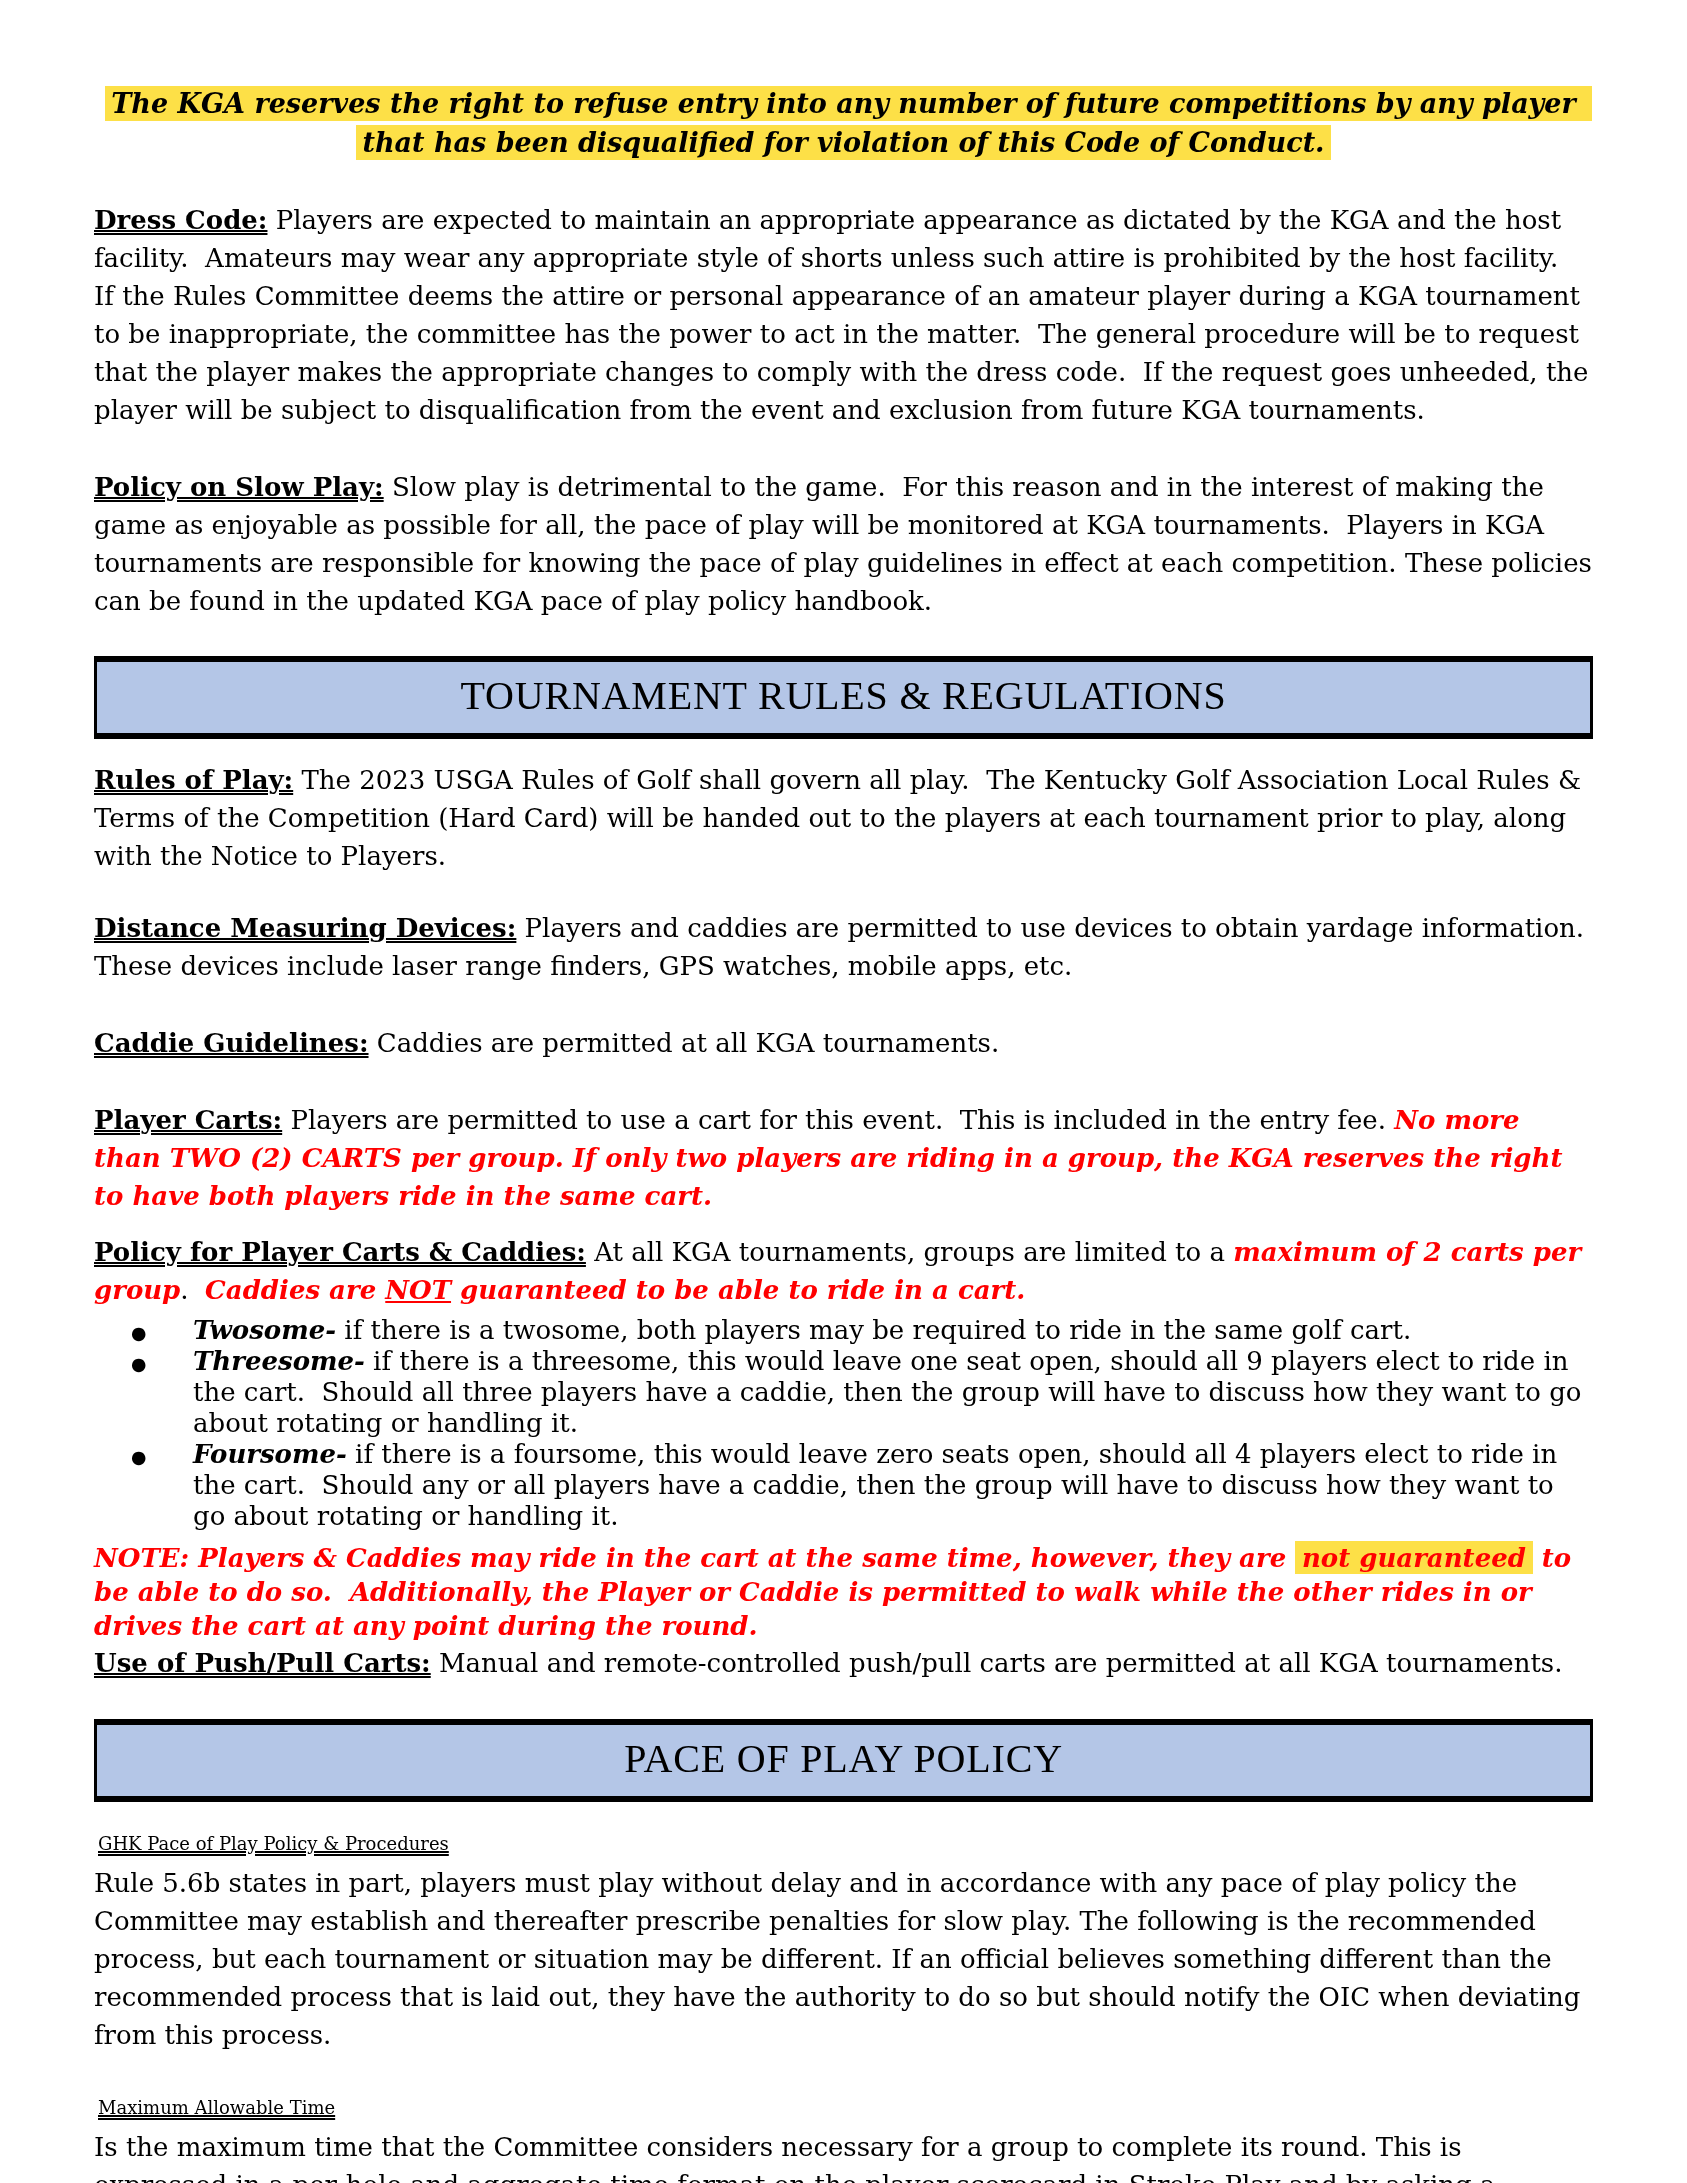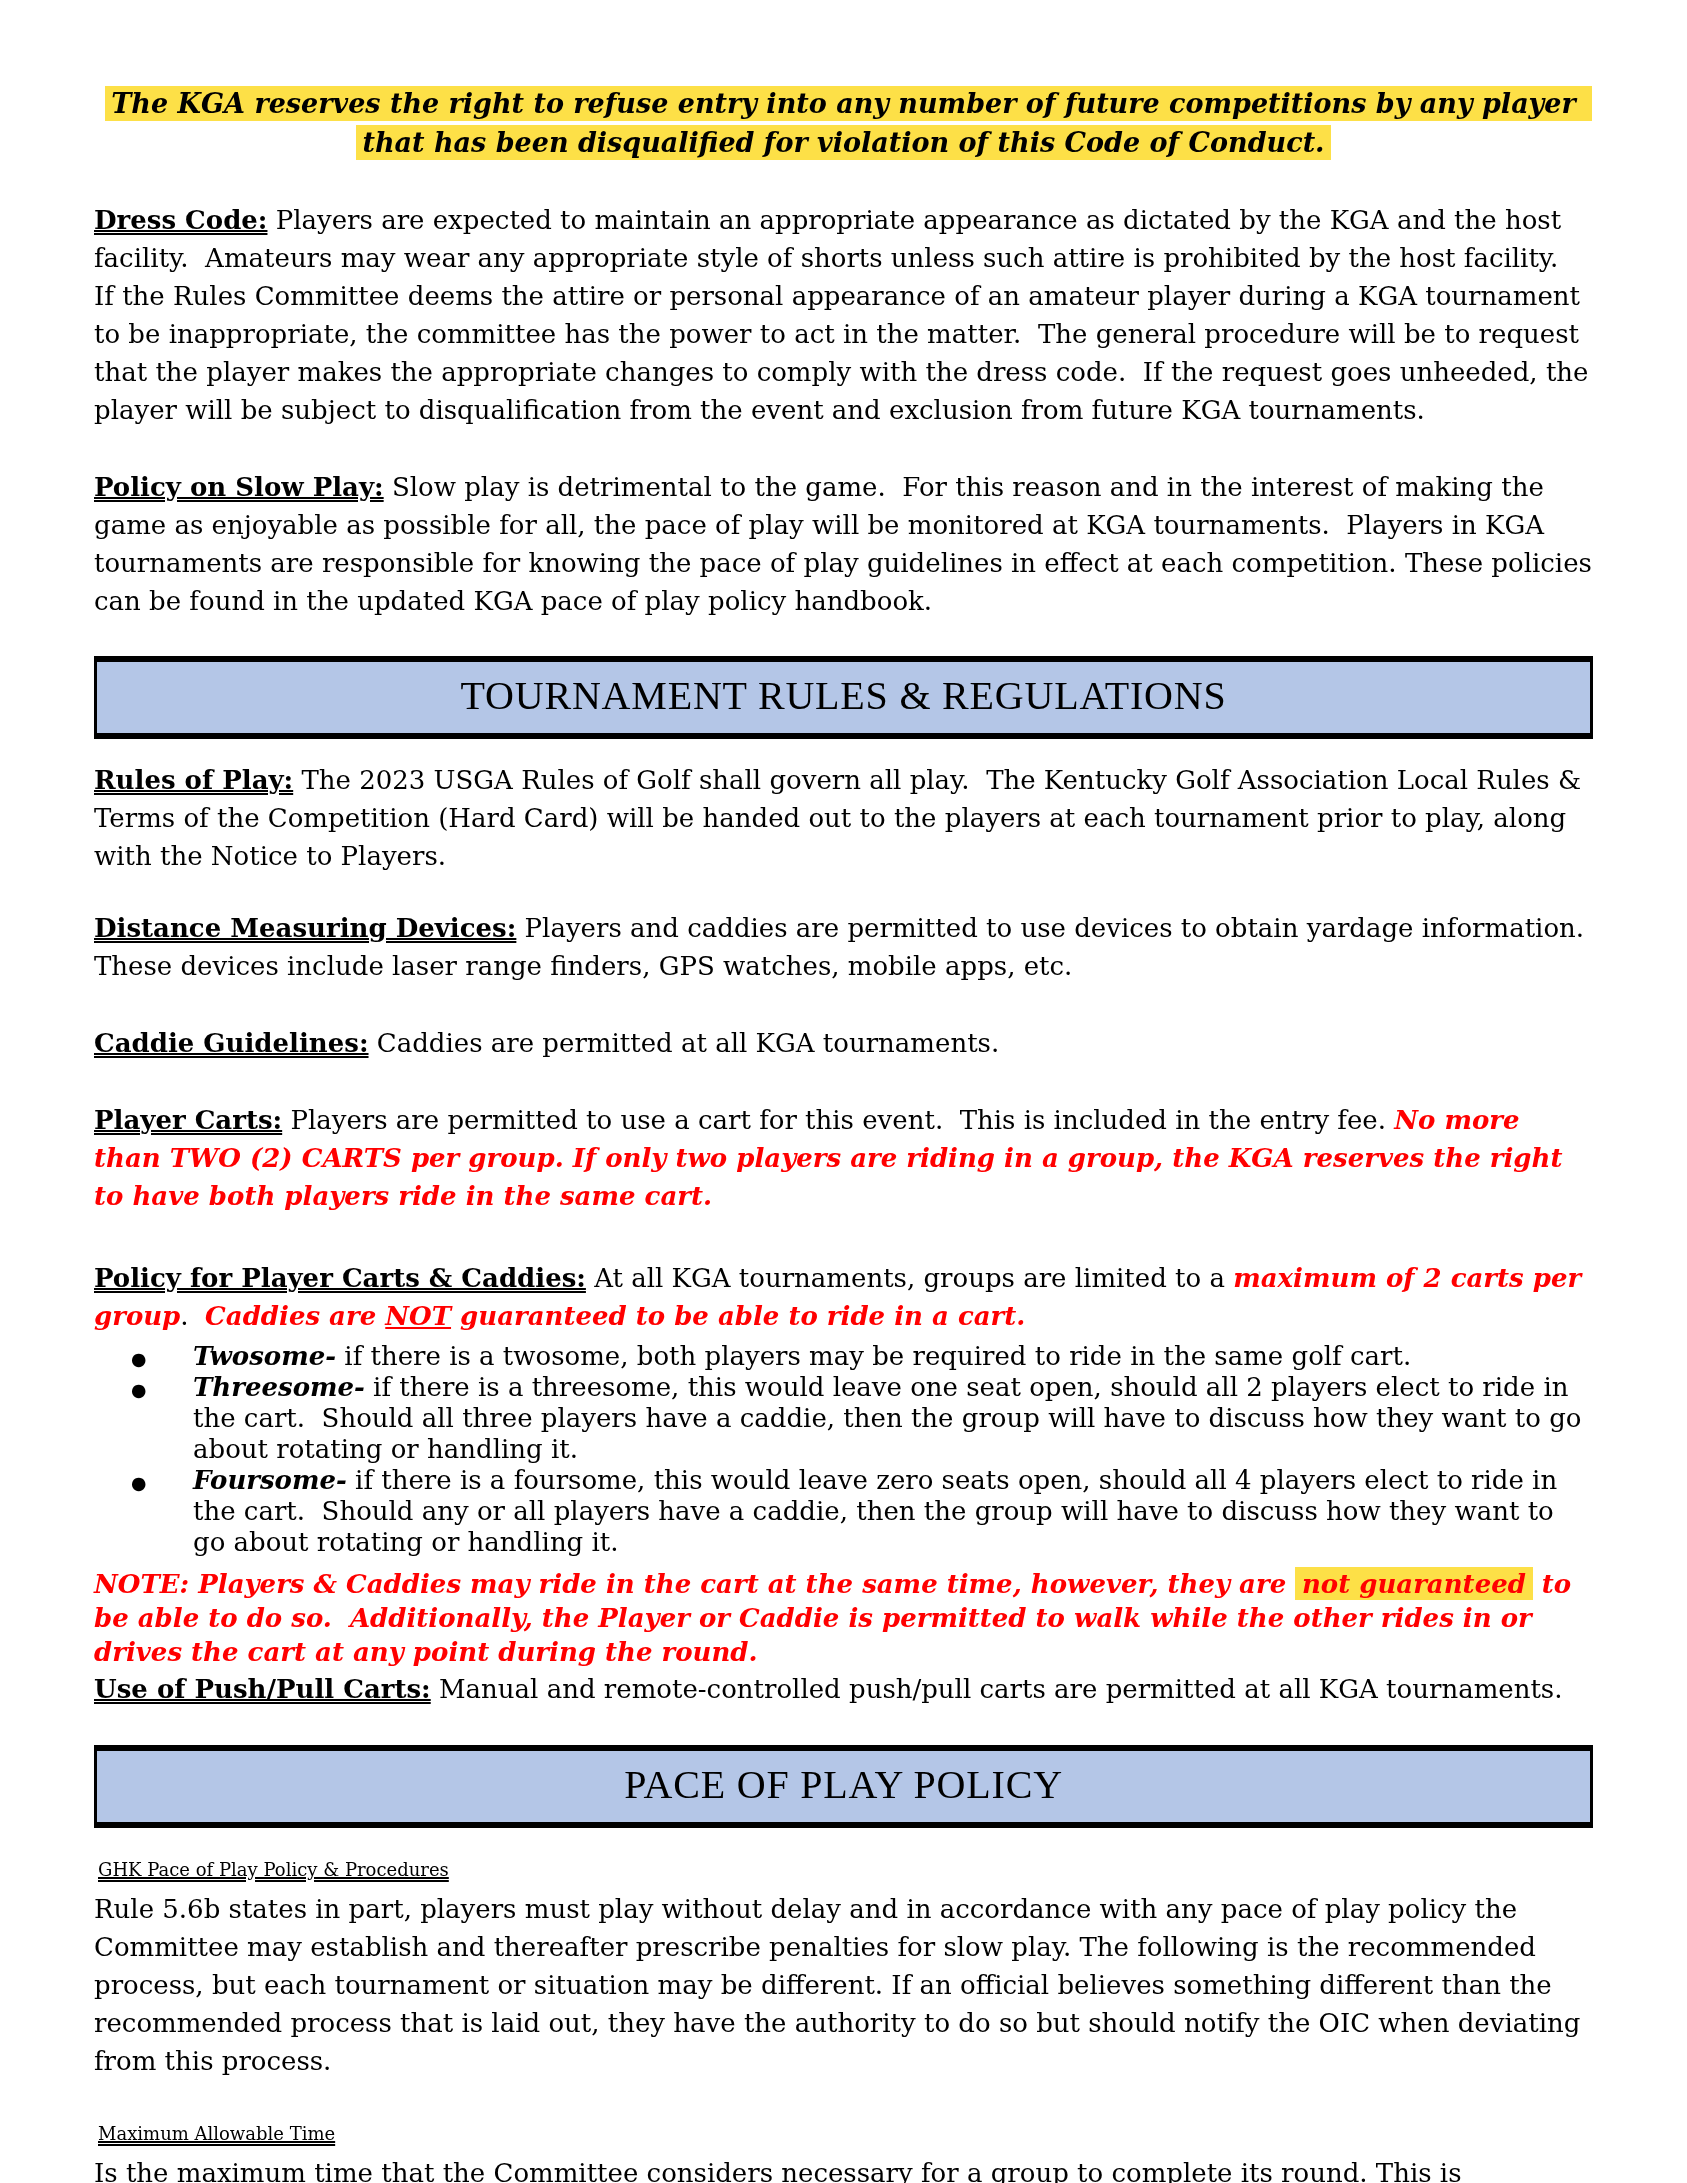--- a/index.html
+++ b/index.html
@@ -82,30 +82,30 @@
   </p>
 
   <p class="para mt-lg">
     <span class="lbl" data-bind="caddie_guidelines.label">Caddie Guidelines:</span><span data-bind="caddie_guidelines.body"> Caddies are permitted at all KGA tournaments.</span>
   </p>
 
   <p class="para mt-lg">
     <span class="lbl" data-bind="player_carts.label">Player Carts:</span><span data-bind="player_carts.body"> Players are permitted to use a cart for this event.  This is included in the entry fee. </span><span class="red" data-bind="player_carts.red_note">No more than TWO (2) CARTS per group. If only two players are riding in a group, the KGA reserves the right to have both players ride in the same cart.</span>
   </p>
 
-  <p class="para" style="margin-top:44px;">
+  <p class="para" style="margin-top:18px;">
     <span class="lbl" data-bind="cart_policy.label">Policy for Player Carts &amp; Caddies:</span><span data-bind="cart_policy.body_start"> At all KGA tournaments, groups are limited to a </span><span class="red" data-bind="cart_policy.red_1">maximum of 2 carts per group</span><span data-bind="cart_policy.separator">.  </span><span class="red" data-bind="cart_policy.red_2_pre">Caddies are </span><span class="red"><u data-bind="cart_policy.red_2_not">NOT</u></span><span class="red" data-bind="cart_policy.red_2_post"> guaranteed to be able to ride in a cart.</span>
   </p>
 
   <ul class="bullets">
     <li>
       <span class="dot">●</span><span class="lead" data-bind="bullets.0.lead">Twosome-</span><span data-bind="bullets.0.body"> if there is a twosome, both players may be required to ride in the same golf cart.</span>
     </li>
     <li>
-      <span class="dot">●</span><span class="lead" data-bind="bullets.1.lead">Threesome-</span><span data-bind="bullets.1.body"> if there is a threesome, this would leave one seat open, should all 2 players elect to ride in the cart.  Should all three players have a caddie, then the group will have to discuss how they want to go about rotating or handling it.</span>
+      <span class="dot">●</span><span class="lead" data-bind="bullets.1.lead">Threesome-</span><span data-bind="bullets.1.body"> if there is a threesome, this would leave one seat open, should all 9 players elect to ride in the cart.  Should all three players have a caddie, then the group will have to discuss how they want to go about rotating or handling it.</span>
     </li>
     <li>
       <span class="dot">●</span><span class="lead" data-bind="bullets.2.lead">Foursome-</span><span data-bind="bullets.2.body"> if there is a foursome, this would leave zero seats open, should all 4 players elect to ride in the cart.  Should any or all players have a caddie, then the group will have to discuss how they want to go about rotating or handling it.</span>
     </li>
   </ul>
 
   <div class="note">
     <span data-bind="note.pre">NOTE: Players &amp; Caddies may ride in the cart at the same time, however, they are </span><span class="hl" data-bind="note.highlight">not guaranteed</span><span data-bind="note.post"> to be able to do so.  Additionally, the Player or Caddie is permitted to walk while the other rides in or drives the cart at any point during the round.</span>
   </div>
 

